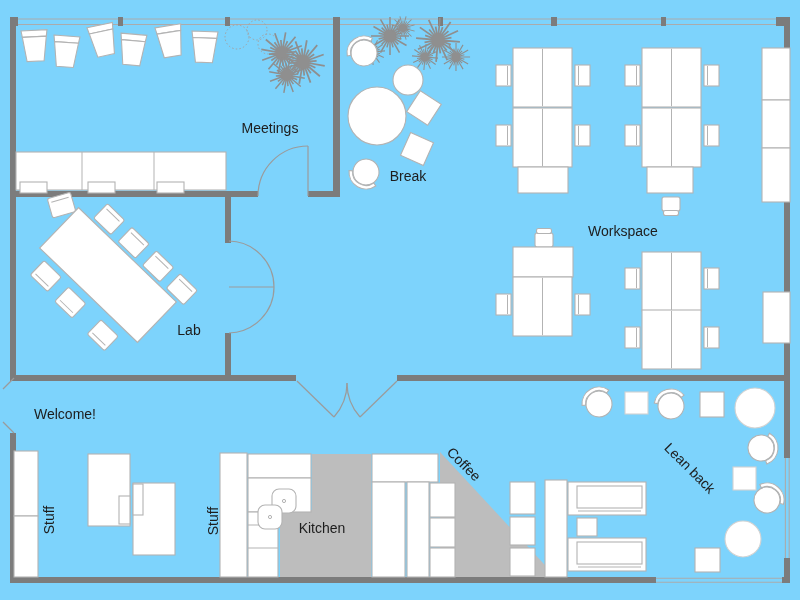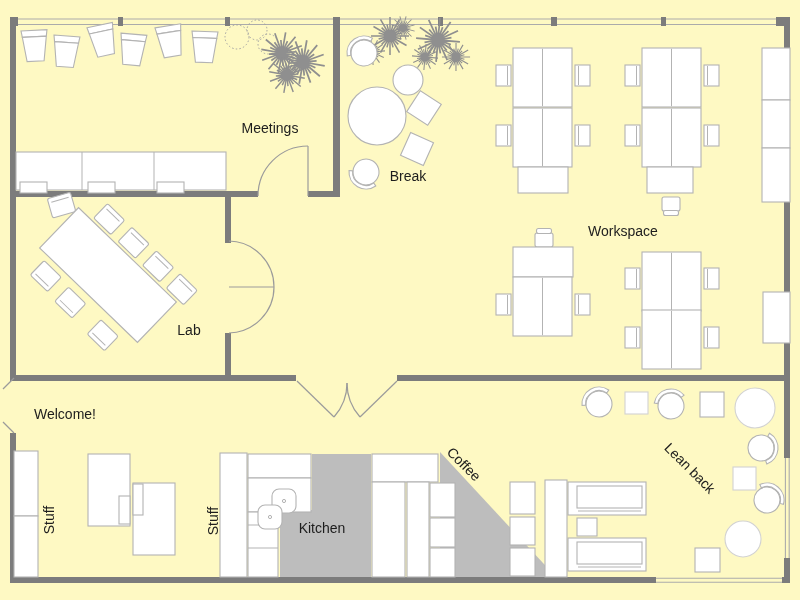--- a/index.html
+++ b/index.html
@@ -1,16 +1,16 @@
 <!DOCTYPE html>
 <html><head>
 <meta charset="utf-8">
 <style>
   html,body{margin:0;padding:0;background:#fff;}
-  .stage{position:relative;width:800px;height:600px;background:#fef9c3;overflow:hidden;
+  .stage{position:relative;width:800px;height:600px;background:#7dd3fc;overflow:hidden;
          font-family:"Liberation Sans",sans-serif;}
   .f{fill:#fff;stroke:#b3b3b3;stroke-width:1.1;}
   .f2{stroke:#b3b3b3;stroke-width:1;fill:none;}
   .fl{fill:#fff;stroke:#d2d2d2;stroke-width:1.1;}
   .w{fill:#7c7c7c;stroke:none;}
   .win{stroke:#ababab;stroke-width:1.1;fill:none;}
   .door{stroke:#9b9b9b;stroke-width:1.2;fill:none;}
   .dot{fill:none;stroke:#a3a3a3;stroke-width:1;stroke-dasharray:1.5 2.2;}
   .lbl{font:14px "Liberation Sans",sans-serif;}
   .burstp{stroke:#8f8f8f;stroke-width:.08;fill:none;}

